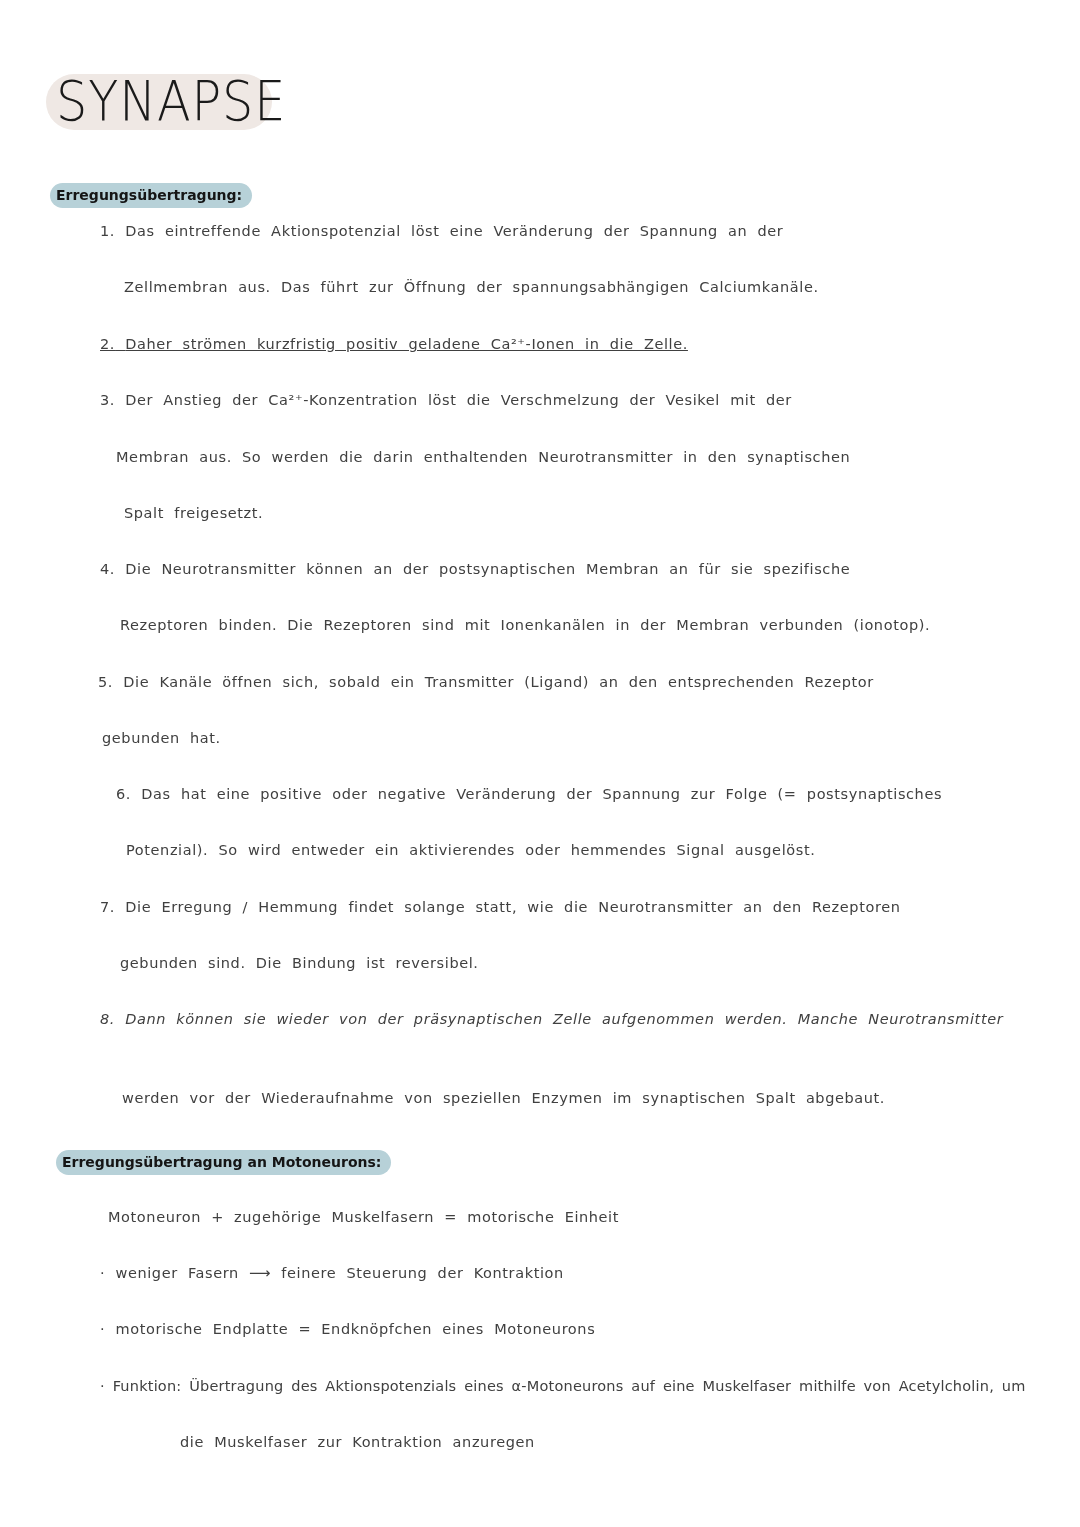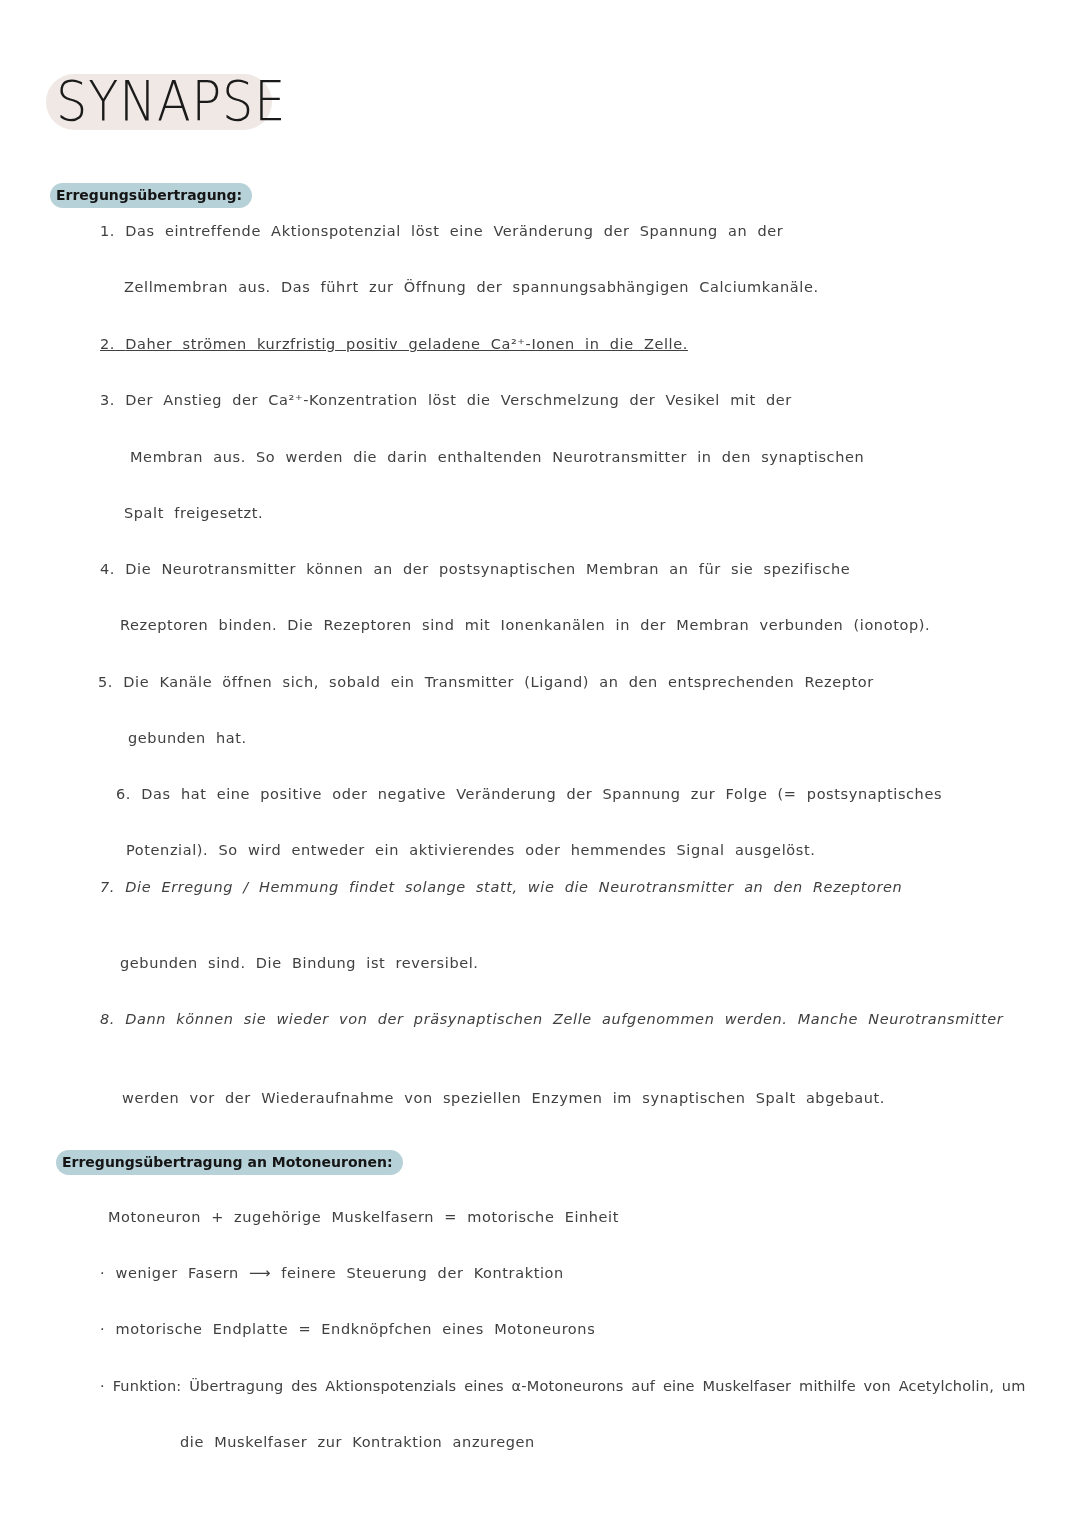--- a/index.html
+++ b/index.html
@@ -76,54 +76,54 @@
 
 <div class="line" style="left:56px; top:334px;text-decoration:underline;">
   <span>2.</span>
   <span>Daher strömen kurzfristig positiv geladene Ca²⁺-Ionen in die Zelle.</span>
 </div>
 
 <div class="line" style="left:56px; top:390px;">
   <span>3.</span>
   <span>Der Anstieg der Ca²⁺-Konzentration löst die Verschmelzung der Vesikel mit der</span>
 </div>
-<div class="line" style="left:86px; top:447px;">Membran aus. So werden die darin enthaltenden Neurotransmitter in den synaptischen</div>
+<div class="line" style="left:72px; top:447px;">Membran aus. So werden die darin enthaltenden Neurotransmitter in den synaptischen</div>
 <div class="line" style="left:80px; top:503px;">Spalt freigesetzt.</div>
 
 <div class="line" style="left:56px; top:559px;">
   <span>4.</span>
   <span>Die Neurotransmitter können an der postsynaptischen Membran an für sie spezifische</span>
 </div>
 <div class="line" style="left:76px; top:615px;">Rezeptoren binden. Die Rezeptoren sind mit Ionenkanälen in der Membran verbunden (ionotop).</div>
 
 <div class="line" style="left:54px; top:672px;">
   <span>5.</span>
   <span>Die Kanäle öffnen sich, sobald ein Transmitter (Ligand) an den entsprechenden Rezeptor</span>
 </div>
-<div class="line" style="left:84px; top:728px;text-align:right;">gebunden hat.</div>
+<div class="line" style="left:58px; top:728px;text-align:right;">gebunden hat.</div>
 
 <div class="line" style="left:72px; top:784px;">
   <span>6.</span>
   <span>Das hat eine positive oder negative Veränderung der Spannung zur Folge (= postsynaptisches</span>
 </div>
 <div class="line" style="left:82px; top:840px;">Potenzial). So wird entweder ein aktivierendes oder hemmendes Signal ausgelöst.</div>
 
-<div class="line" style="left:56px; top:877px;font-style:italic;">
+<div class="line" style="left:56px; top:897px;">
   <span>7.</span>
   <span>Die Erregung / Hemmung findet solange statt, wie die Neurotransmitter an den Rezeptoren</span>
 </div>
 <div class="line" style="left:76px; top:953px;">gebunden sind. Die Bindung ist reversibel.</div>
 
 <div class="line" style="left:56px; top:1009px;font-style:italic;">
   <span>8.</span>
   <span>Dann können sie wieder von der präsynaptischen Zelle aufgenommen werden. Manche Neurotransmitter</span>
 </div>
 <div class="line" style="left:78px; top:1088px;">werden vor der Wiederaufnahme von speziellen Enzymen im synaptischen Spalt abgebaut.</div>
 
-<div class="heading-pill" style="left:56px; top:1150px;">Erregungsübertragung an Motoneuronen:</div>
+<div class="heading-pill" style="left:56px; top:1150px;">Erregungsübertragung an Motoneurons:</div>
 
 <div class="line" style="left:64px; top:1207px;">Motoneuron + zugehörige Muskelfasern = motorische Einheit</div>
 
 <div class="line" style="left:56px; top:1263px;">
   <span>·</span>
   <span>weniger Fasern</span>
   <span class="arrow">⟶</span>
   <span>feinere Steuerung der Kontraktion</span>
 </div>
 

